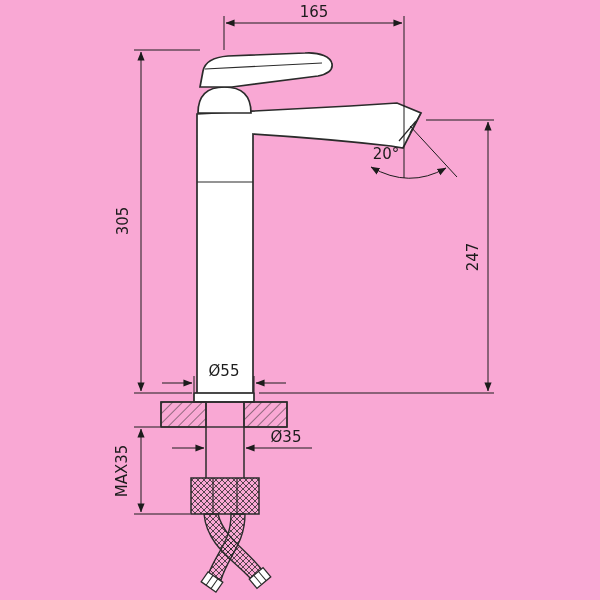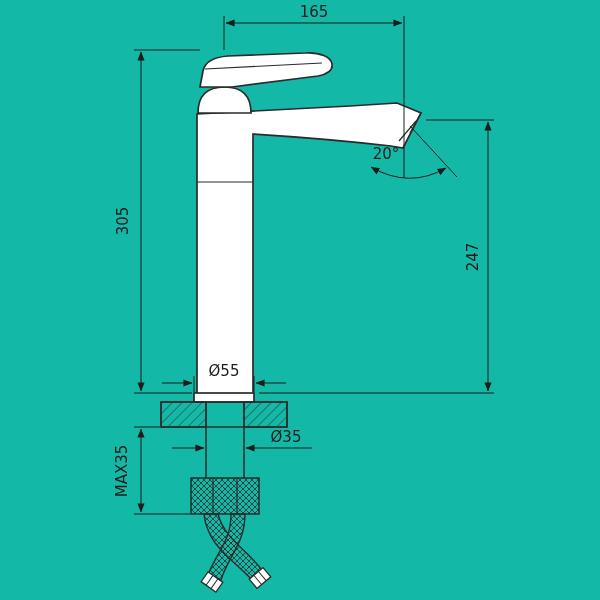--- a/index.html
+++ b/index.html
@@ -1,16 +1,16 @@
 <!DOCTYPE html>
 <html><head>
 <meta charset="utf-8">
 <style>
   html,body{margin:0;padding:0;background:#ffffff;}
-  .canvas{width:600px;height:600px;background:#14b8a6;position:relative;overflow:hidden;
+  .canvas{width:600px;height:600px;background:#f9a8d4;position:relative;overflow:hidden;
           font-family:"DejaVu Sans", sans-serif;}
   svg{display:block;}
   text{font-family:"DejaVu Sans", sans-serif;font-size:15px;fill:#1c1c1c;}
 </style>
 </head>
 <body>
 
 <div class="canvas">
 <svg width="600" height="600" viewBox="0 0 600 600">
   <defs>

